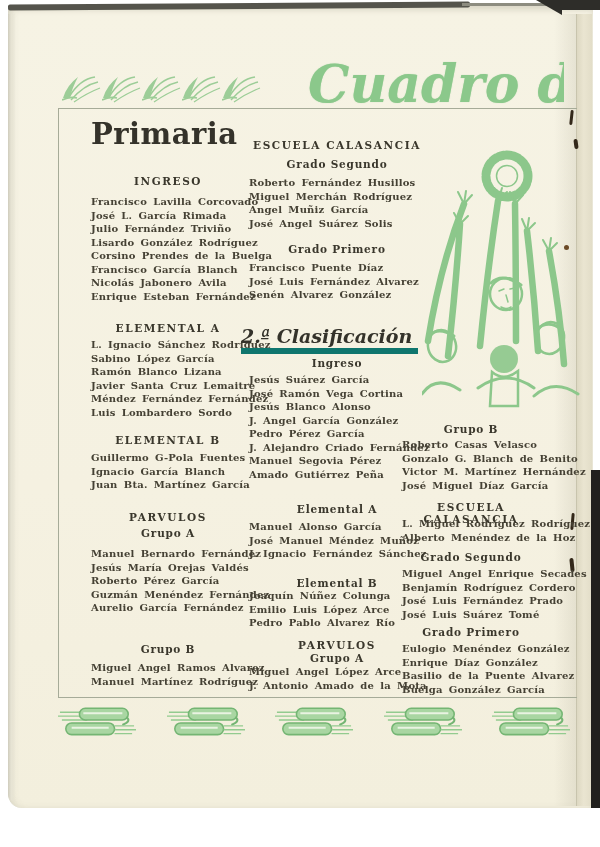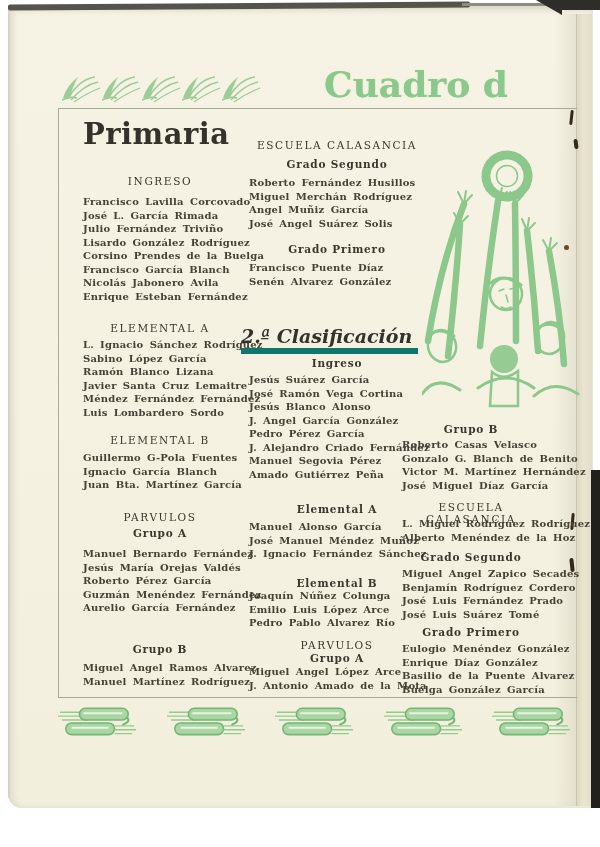--- a/index.html
+++ b/index.html
@@ -22,33 +22,33 @@
   .underpages{position:absolute;left:576px;top:14px;width:15px;height:792px;
               background:linear-gradient(90deg,#ddd8c2,#eae5d1 45%,#e2ddc8);
               border-left:1px solid #c8c4ad;}
   .darkstrip{position:absolute;left:591px;top:470px;width:9px;height:338px;background:#21201d;}
   .right-shade{position:absolute;left:554px;top:14px;width:22px;height:792px;
                background:linear-gradient(90deg,rgba(0,0,0,0),rgba(90,85,60,.10));}
   .staple{position:absolute;background:#33281a;border-radius:2px;}
   .speck{position:absolute;background:#6b4a26;border-radius:50%;}
   
   .leaf-row{position:absolute;left:62px;top:71px;}
-  .big-title{position:absolute;left:324px;top:50px;width:256px;height:72px;overflow:hidden;
-             font-family:"DejaVu Serif",serif;font-weight:bold;font-size:36px;line-height:68px;
+  .big-title{position:absolute;left:308px;top:50px;width:256px;height:72px;overflow:hidden;
+             font-family:"DejaVu Serif",serif;font-weight:bold;font-size:52px;line-height:68px;
              color:#8bc88b;letter-spacing:0px;text-shadow:0 0 1px rgba(139,200,139,.6);
-             white-space:nowrap;}
+             white-space:nowrap;font-style:italic;}
   
   .frame{position:absolute;left:58px;top:108px;width:518px;height:588px;
          border:1px solid #a6ab98;border-right:none;}
   .col{position:absolute;top:0;height:100%;}
   .blk{position:absolute;left:0;right:0;}
   .h-script{font-weight:bold;font-size:29px;color:#34322a;letter-spacing:.5px;}
   .h-script2{font-weight:bold;font-style:italic;font-size:19px;color:#34322a;
              border-bottom:6px solid #0f766e;display:inline-block;padding:0 6px 1px 0;}
-  .h-caps{font-weight:normal;font-size:10.5px;letter-spacing:1.6px;text-align:center;color:#393528;
+  .h-caps{font-weight:bold;font-size:10.5px;letter-spacing:1.6px;text-align:center;color:#393528;
           color:#3a372c;}
   .h-sub{font-weight:bold;font-size:10.5px;letter-spacing:.8px;text-align:center;color:#3a372c;}
   .names .name{font-weight:bold;font-size:10px;line-height:13.5px;white-space:nowrap;
                letter-spacing:.2px;word-spacing:2.5px;color:#454134;}
   
   .s-row{position:absolute;left:58px;top:701px;width:512px;display:flex;justify-content:space-between;}
   .illus{position:absolute;left:422px;top:146px;width:158px;height:272px;overflow:hidden;}
   .hidden-defs{position:absolute;width:0;height:0;overflow:hidden;}
 </style>
 </head>
@@ -137,21 +137,21 @@
         <path d="M56 242 Q84 222 112 242" stroke-width="3"></path>
         <path d="M112 250 Q132 232 156 248" stroke-width="3"></path>
       </g>
       <circle cx="82" cy="213" r="14" fill="#8cc78b" opacity="0.9"></circle>
       <path d="M70 226 Q82 236 96 225 L96 260 L68 260 Z" fill="none" stroke="#8cc78b" stroke-width="2.5"></path>
     </svg>
   </div>
 
   <div class="frame">
 
-    <div class="col" style="left:8px;width:186px;">
+    <div class="col" style="left:16px;width:186px;">
       <div class="blk h-script" style="top:8px;padding-left:16px;">Primaria</div>
       <div class="blk h-caps" style="top:66px;">INGRESO</div>
       <div class="blk names" style="top:86px;padding-left:16px;">
           <div class="name">Francisco Lavilla Corcovado</div>
           <div class="name">José L. García Rimada</div>
           <div class="name">Julio Fernández Triviño</div>
           <div class="name">Lisardo González Rodríguez</div>
           <div class="name">Corsino Prendes de la Buelga</div>
           <div class="name">Francisco García Blanch</div>
           <div class="name">Nicolás Jabonero Avila</div>
@@ -193,20 +193,21 @@
       <div class="blk h-sub" style="top:49px;">Grado Segundo</div>
       <div class="blk names" style="top:67px;padding-left:12px;">
           <div class="name">Roberto Fernández Husillos</div>
           <div class="name">Miguel Merchán Rodríguez</div>
           <div class="name">Angel Muñiz García</div>
           <div class="name">José Angel Suárez Solis</div>
         </div>
       <div class="blk h-sub" style="top:134px;">Grado Primero</div>
       <div class="blk names" style="top:152px;padding-left:12px;">
           <div class="name">Francisco Puente Díaz</div>
+          <div class="name">José Luis Fernández Alvarez</div>
           <div class="name">Senén Alvarez González</div>
         </div>
       <div class="blk" style="top:216px;padding-left:4px;">
         <span class="h-script2">2.ª Clasificación</span>
       </div>
       <div class="blk h-sub" style="top:248px;">Ingreso</div>
       <div class="blk names" style="top:264px;padding-left:12px;">
           <div class="name">Jesús Suárez García</div>
           <div class="name">José Ramón Vega Cortina</div>
           <div class="name">Jesús Blanco Alonso</div>
@@ -244,21 +245,21 @@
           <div class="name">Victor M. Martínez Hernández</div>
           <div class="name">José Miguel Díaz García</div>
         </div>
       <div class="blk h-caps" style="top:392px;">ESCUELA CALASANCIA</div>
       <div class="blk names" style="top:408px;padding-left:6px;">
           <div class="name">L. Miguel Rodríguez Rodríguez</div>
           <div class="name">Alberto Menéndez de la Hoz</div>
         </div>
       <div class="blk h-sub" style="top:442px;">Grado Segundo</div>
       <div class="blk names" style="top:458px;padding-left:6px;">
-          <div class="name">Miguel Angel Zapico Secades</div>
+          <div class="name">Miguel Angel Enrique Secades</div>
           <div class="name">Benjamín Rodríguez Cordero</div>
           <div class="name">José Luis Fernández Prado</div>
           <div class="name">José Luis Suárez Tomé</div>
         </div>
       <div class="blk h-sub" style="top:517px;">Grado Primero</div>
       <div class="blk names" style="top:533px;padding-left:6px;">
           <div class="name">Eulogio Menéndez González</div>
           <div class="name">Enrique Díaz González</div>
           <div class="name">Basilio de la Puente Alvarez</div>
           <div class="name">Buelga González García</div>

